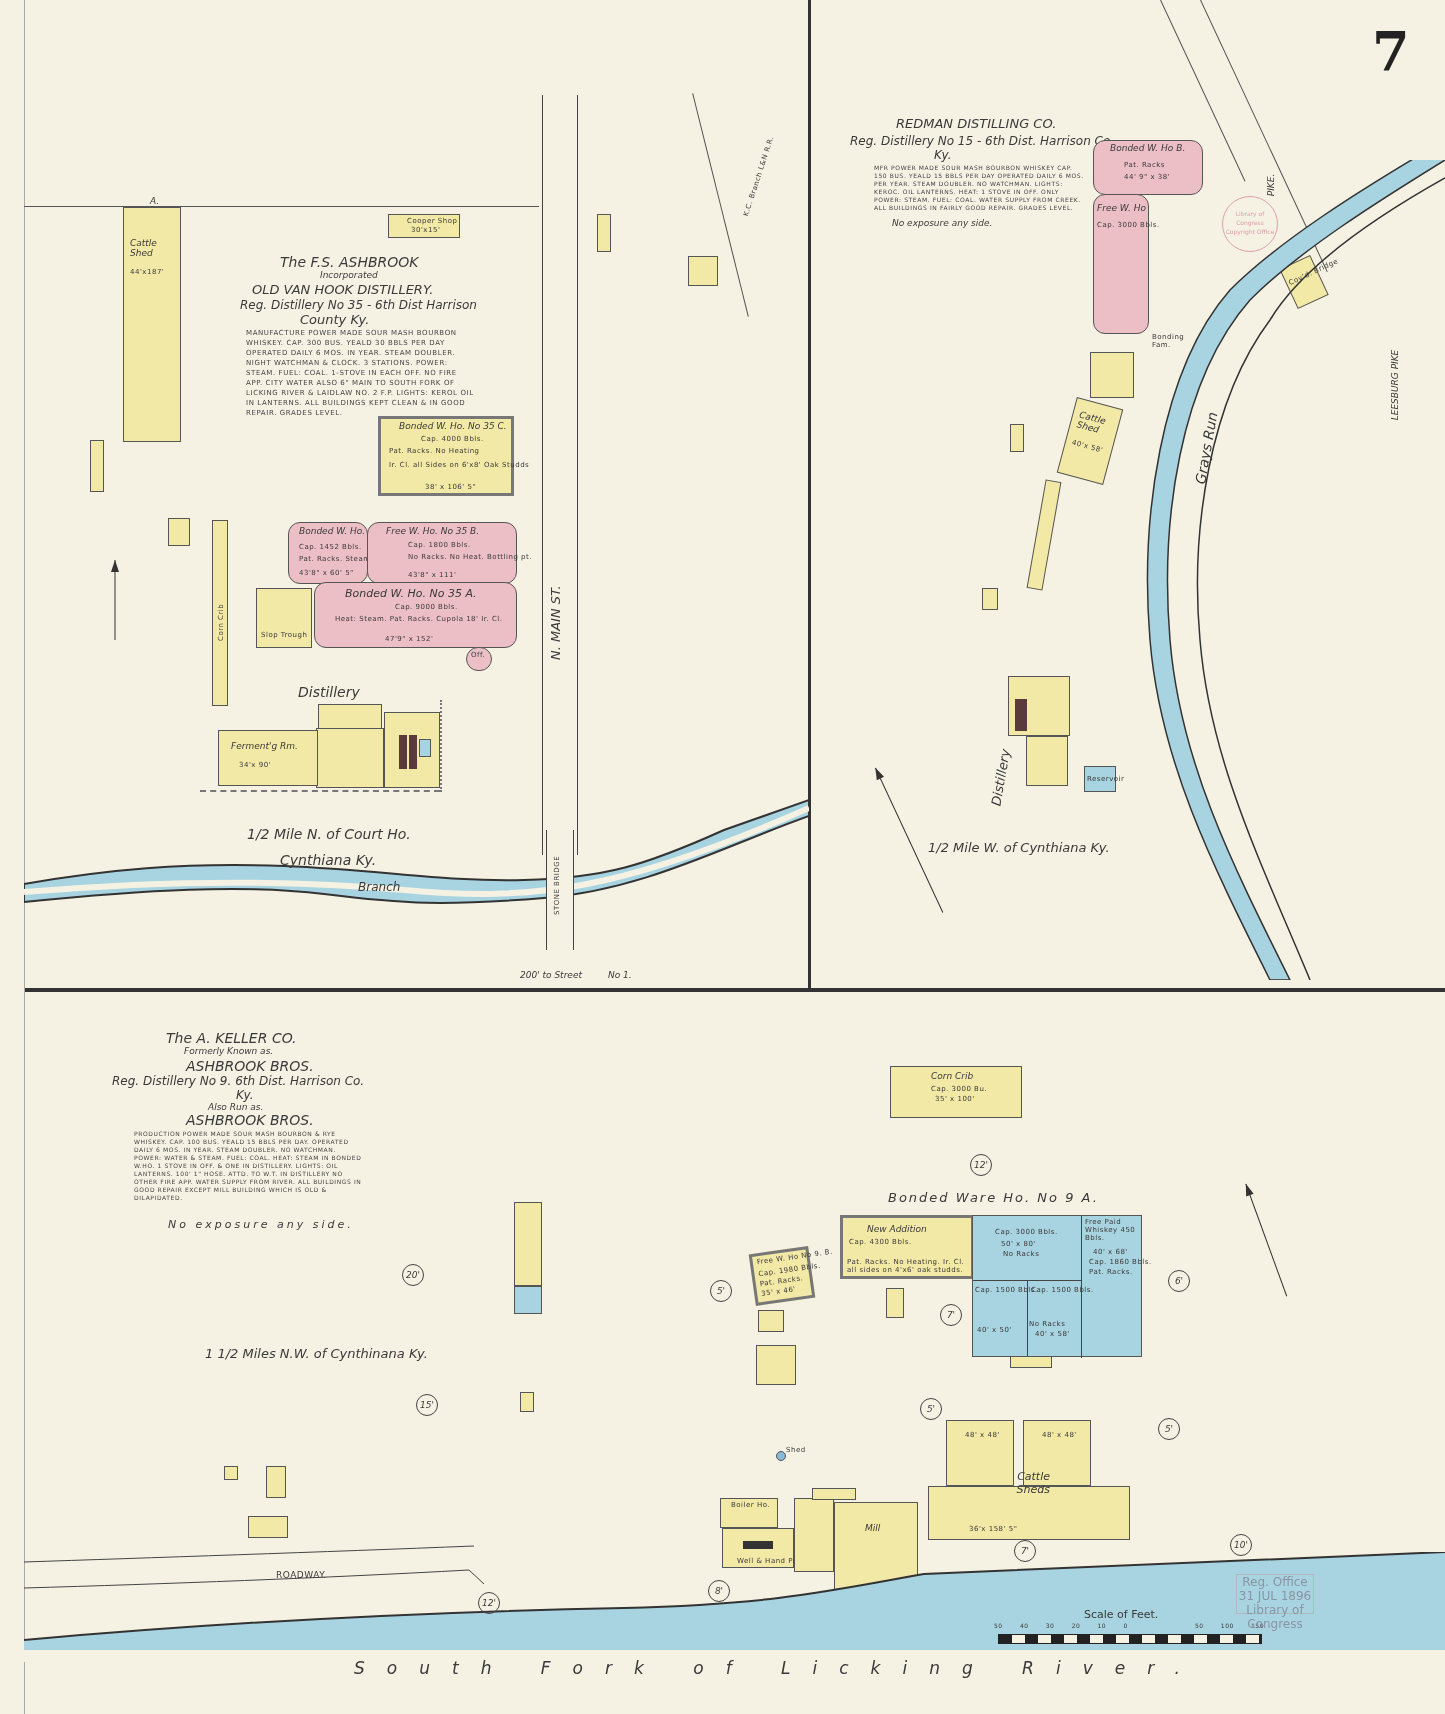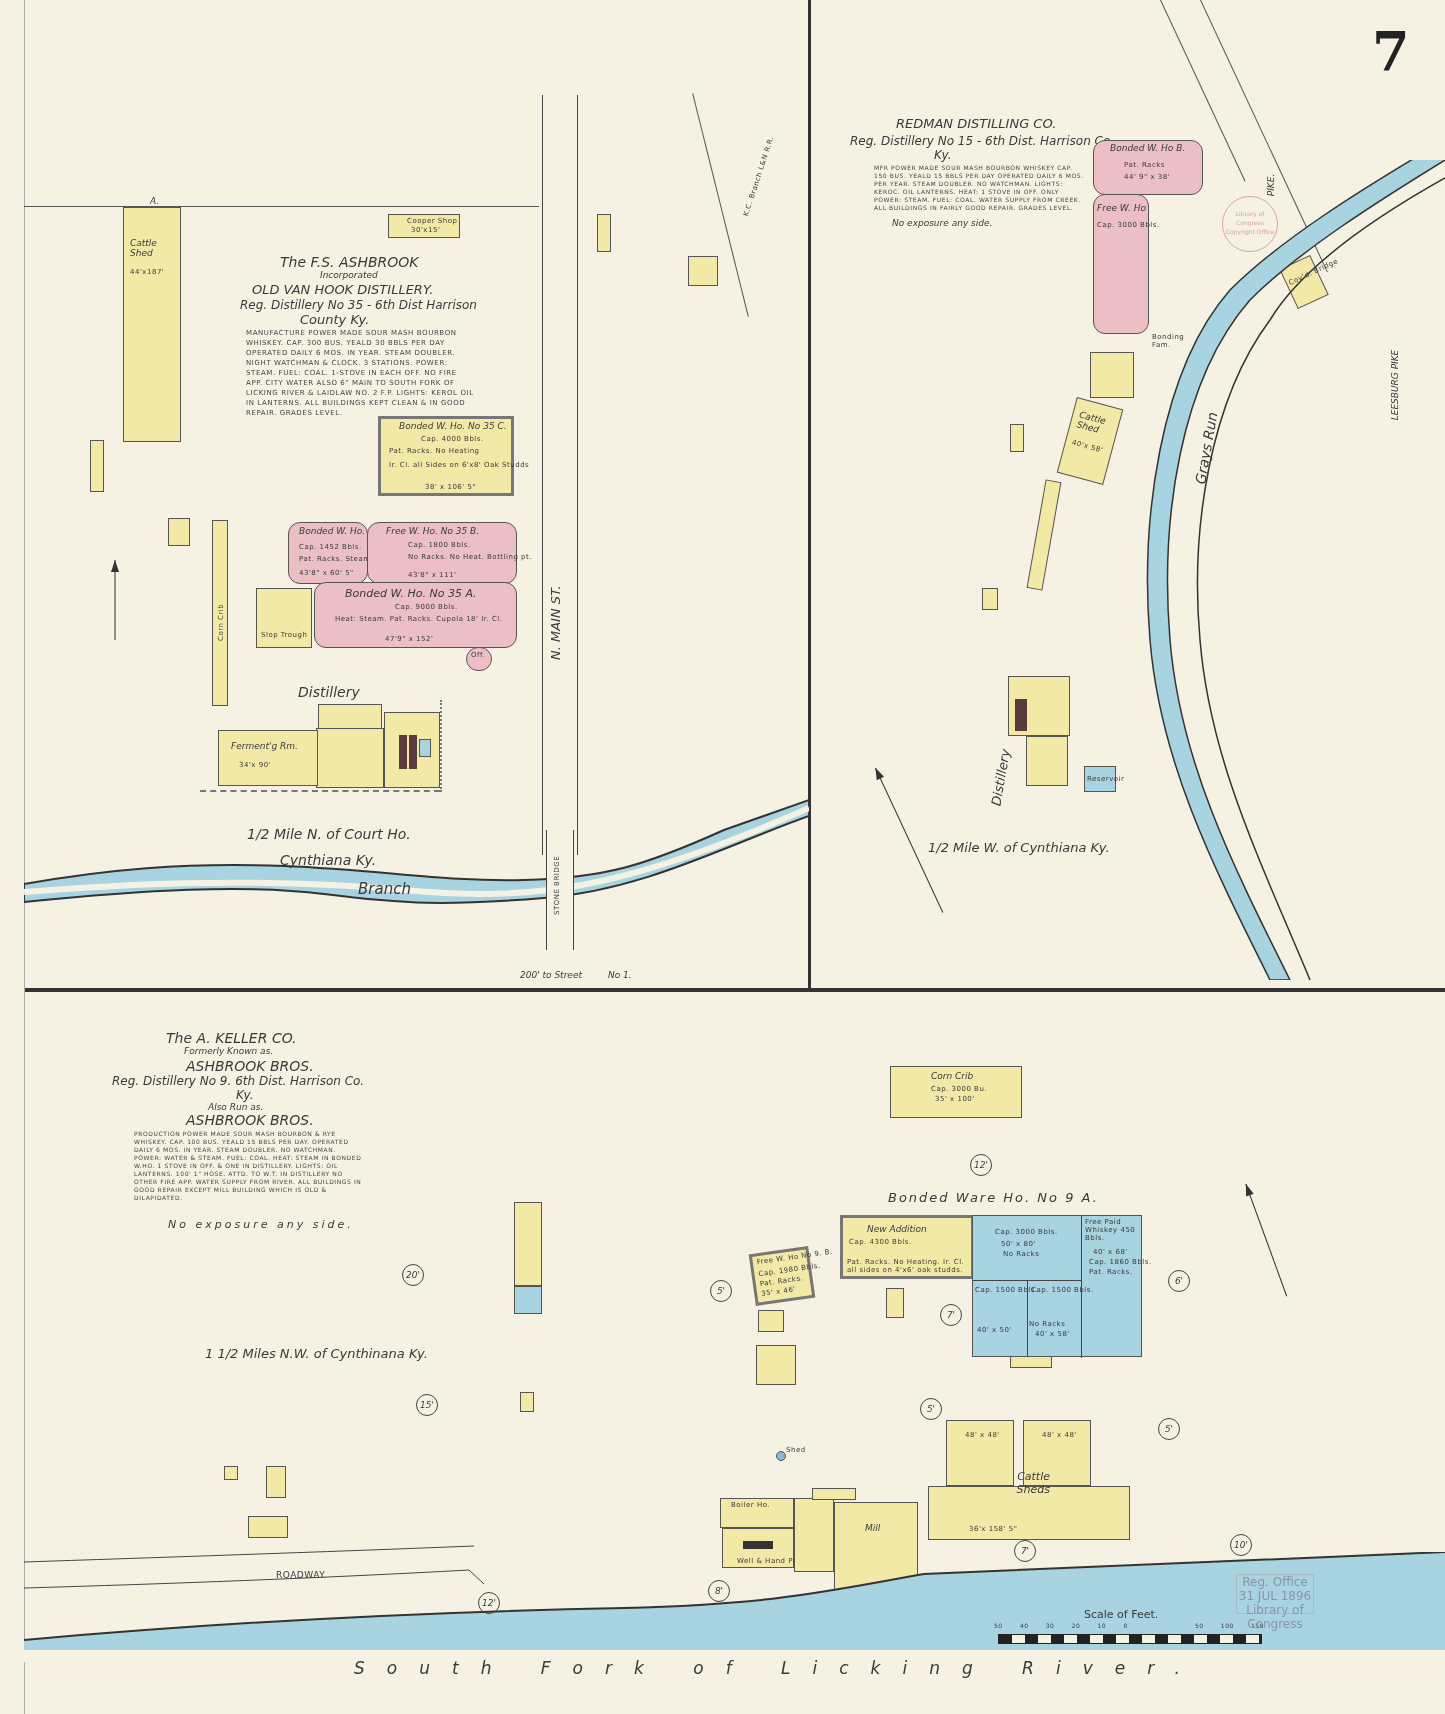--- a/index.html
+++ b/index.html
@@ -43,21 +43,21 @@
 
     <div class="road" style="left:542px; top:95px; width:34px; height:760px;"></div>
     <div class="lbl" style="left:548px; top:660px; transform:rotate(-90deg); transform-origin:left top; font-size:13px;">N. MAIN ST.</div>
     <div class="lbl tiny" style="left:742px; top:215px; transform:rotate(-72deg); transform-origin:left top;">K.C. Branch L&amp;N R.R.</div>
     <div class="abs" style="left:720px; top:90px; width:1px; height:230px; background:#555; transform:rotate(-14deg);"></div>
 
     <svg class="abs" style="left:24px; top:790px;" width="785" height="120">
       <path d="M0,94 C80,80 160,72 260,76 S420,92 500,90 S620,76 700,40 L785,10 L785,26 C700,56 620,100 520,108 S380,114 300,104 S120,100 0,112 Z" fill="#a8d3e0" stroke="#333" stroke-width="2"></path>
       <path d="M0,102 C120,92 250,88 380,100 S600,100 785,18" fill="none" stroke="#f5f2e4" stroke-width="6"></path>
     </svg>
-    <div class="lbl" style="left:358px; top:880px; font-size:15px;">Branch</div>
+    <div class="lbl" style="left:358px; top:880px; font-size:12px;">Branch</div>
 
     <div class="road" style="left:546px; top:830px; width:26px; height:120px; background:#f5f2e4;"></div>
     <div class="lbl tiny" style="left:553px; top:915px; transform:rotate(-90deg); transform-origin:left top;">STONE BRIDGE</div>
     <div class="lbl small" style="left:520px; top:970px;">200' to Street</div>
     <div class="lbl small" style="left:608px; top:970px;">No 1.</div>
 
     <div class="lbl" style="left:247px; top:826px; font-size:14px;">1/2 Mile N. of Court Ho.</div>
     <div class="lbl" style="left:280px; top:852px; font-size:14px;">Cynthiana Ky.</div>
 
     <div class="lbl" style="left:280px; top:254px; font-size:14px;">The F.S. ASHBROOK</div>
@@ -260,21 +260,21 @@
       <div class="lbl tiny" style="left:18px; top:10px;">48' x 48'</div>
     </div>
     <div class="bldg yellow" style="left:1023px; top:1420px; width:68px; height:66px;">
       <div class="lbl tiny" style="left:18px; top:10px;">48' x 48'</div>
     </div>
     <div class="bldg yellow" style="left:928px; top:1486px; width:202px; height:54px;">
       <div class="lbl tiny" style="left:40px; top:38px;">36'x 158' 5"</div>
     </div>
     <div class="lbl" style="left:1000px; top:1470px; font-size:11px; white-space:normal; width:50px; text-align:right;">Cattle Sheds</div>
 
-    <div class="bldg yellow" style="left:720px; top:1498px; width:74px; height:30px;">
+    <div class="bldg yellow" style="left:720px; top:1498px; width:58px; height:30px;">
       <div class="lbl tiny" style="left:10px; top:2px;">Boiler Ho.</div>
     </div>
     <div class="bldg yellow" style="left:722px; top:1528px; width:72px; height:40px;">
       <div class="abs" style="left:20px; top:12px; width:30px; height:8px; background:#333;"></div>
       <div class="lbl tiny" style="left:14px; top:28px;">Well &amp; Hand Pump</div>
     </div>
     <div class="bldg yellow" style="left:794px; top:1498px; width:40px; height:74px;"></div>
     <div class="bldg yellow" style="left:812px; top:1488px; width:44px; height:12px;"></div>
     <div class="bldg yellow" style="left:834px; top:1502px; width:84px; height:90px;">
       <div class="lbl small" style="left:30px; top:20px;">Mill</div>

